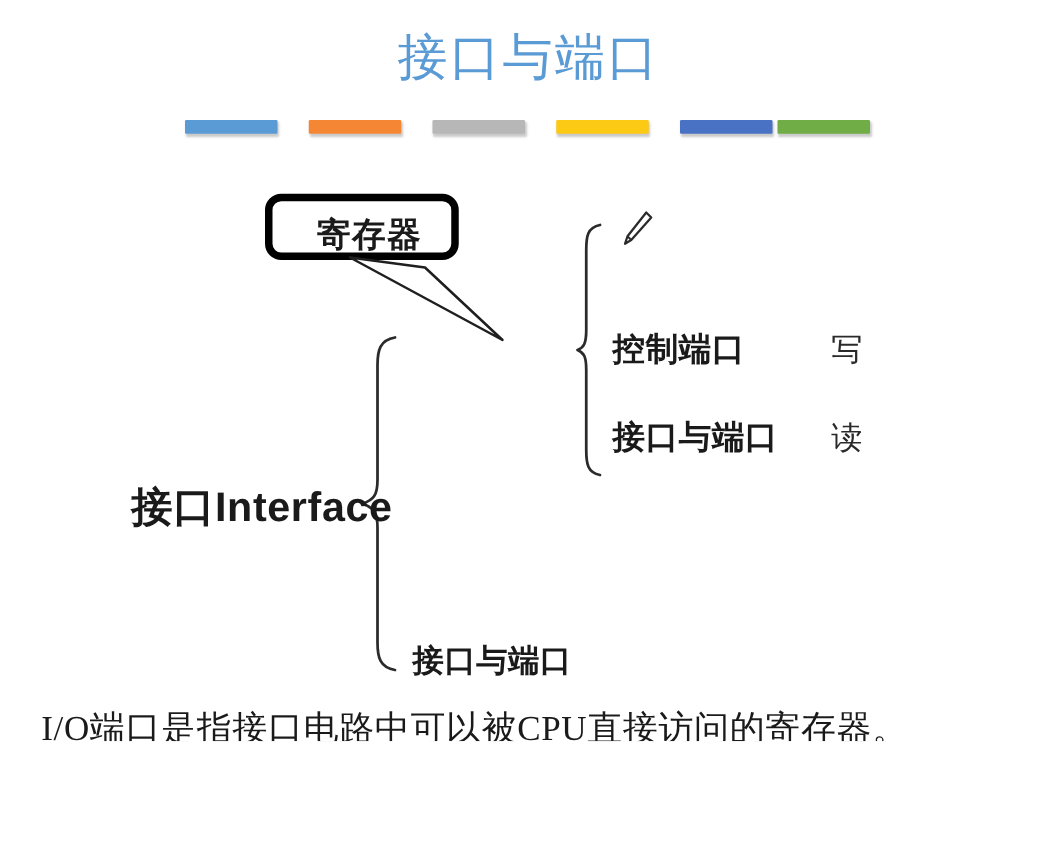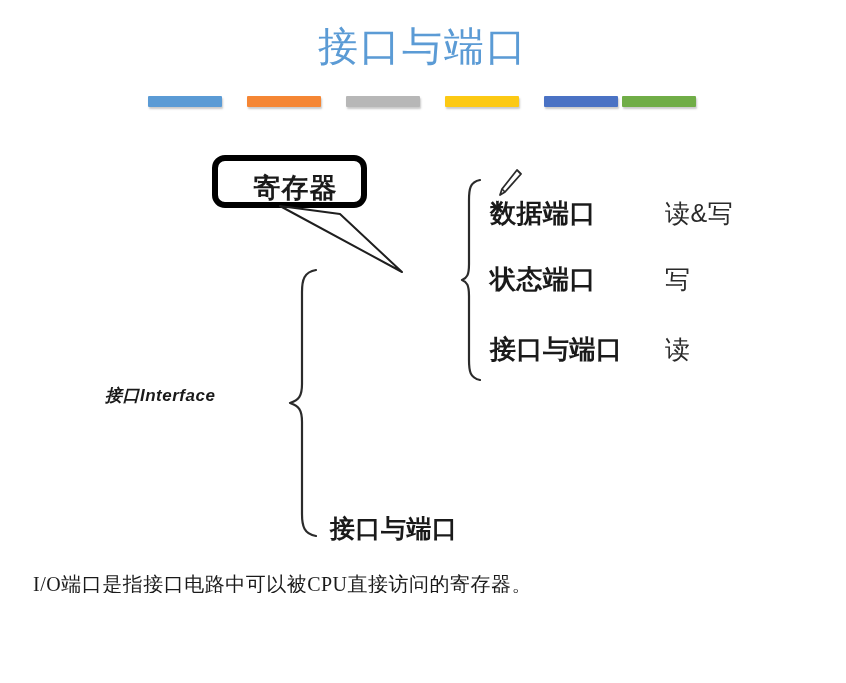--- a/index.html
+++ b/index.html
@@ -105,23 +105,22 @@
   }
   .node-port {
     left: 332px;
     top: 259px;
     font-size: 27px;
     letter-spacing: 0.5px;
   }
   .node-interface {
     left: 105px;
     top: 384px;
-    font-size: 17px;
-    letter-spacing: 0.5px;
-    font-style: italic;
+    font-size: 33px;
+    letter-spacing: 0.5px;
   }
   .node-logic {
     left: 330px;
     top: 512px;
     font-size: 25px;
     letter-spacing: 0.5px;
   }
 
   
   .port-row {
@@ -158,21 +157,21 @@
     width: 26px;
     height: 30px;
   }
 
   
   .caption {
     position: absolute;
     left: 33px;
     top: 565px;
     font-family: "Liberation Serif", "DejaVu Serif", serif;
-    font-size: 20px;
+    font-size: 28px;
     line-height: 38px;
     font-weight: 400;
     color: #1a1a1a;
     white-space: nowrap;
     letter-spacing: 0.5px;
   }
 </style>
 </head>
 <body>
 
@@ -219,26 +218,22 @@
              C 7 106, 9 109, 9 120
              L 9 184
              C 9 195, 10 202, 20 204"></path>
   </svg>
 
   <svg class="pen-icon" viewBox="0 0 26 30">
     <path d="M 20 2 L 24 6 L 8 24 L 3 27 L 5 21 Z" fill="#ffffff" stroke="#2b2b2b" stroke-width="1.8" stroke-linejoin="round"></path>
     <path d="M 5 21 L 8 24" stroke="#2b2b2b" stroke-width="1.6"></path>
   </svg>
 
-  <div class="port-row" style="top:196px;">
-    <span class="port-name">数据端口</span>
-    <span class="port-access">读&amp;写</span>
-  </div>
   <div class="port-row" style="top:262px;">
-    <span class="port-name">状态端口</span>
+    <span class="port-name">控制端口</span>
     <span class="port-access">写</span>
   </div>
   <div class="port-row" style="top:332px;">
     <span class="port-name">接口与端口</span>
     <span class="port-access">读</span>
   </div>
 
   <div class="caption">I/O端口是指接口电路中可以被CPU直接访问的寄存器。</div>
 
 </div>

